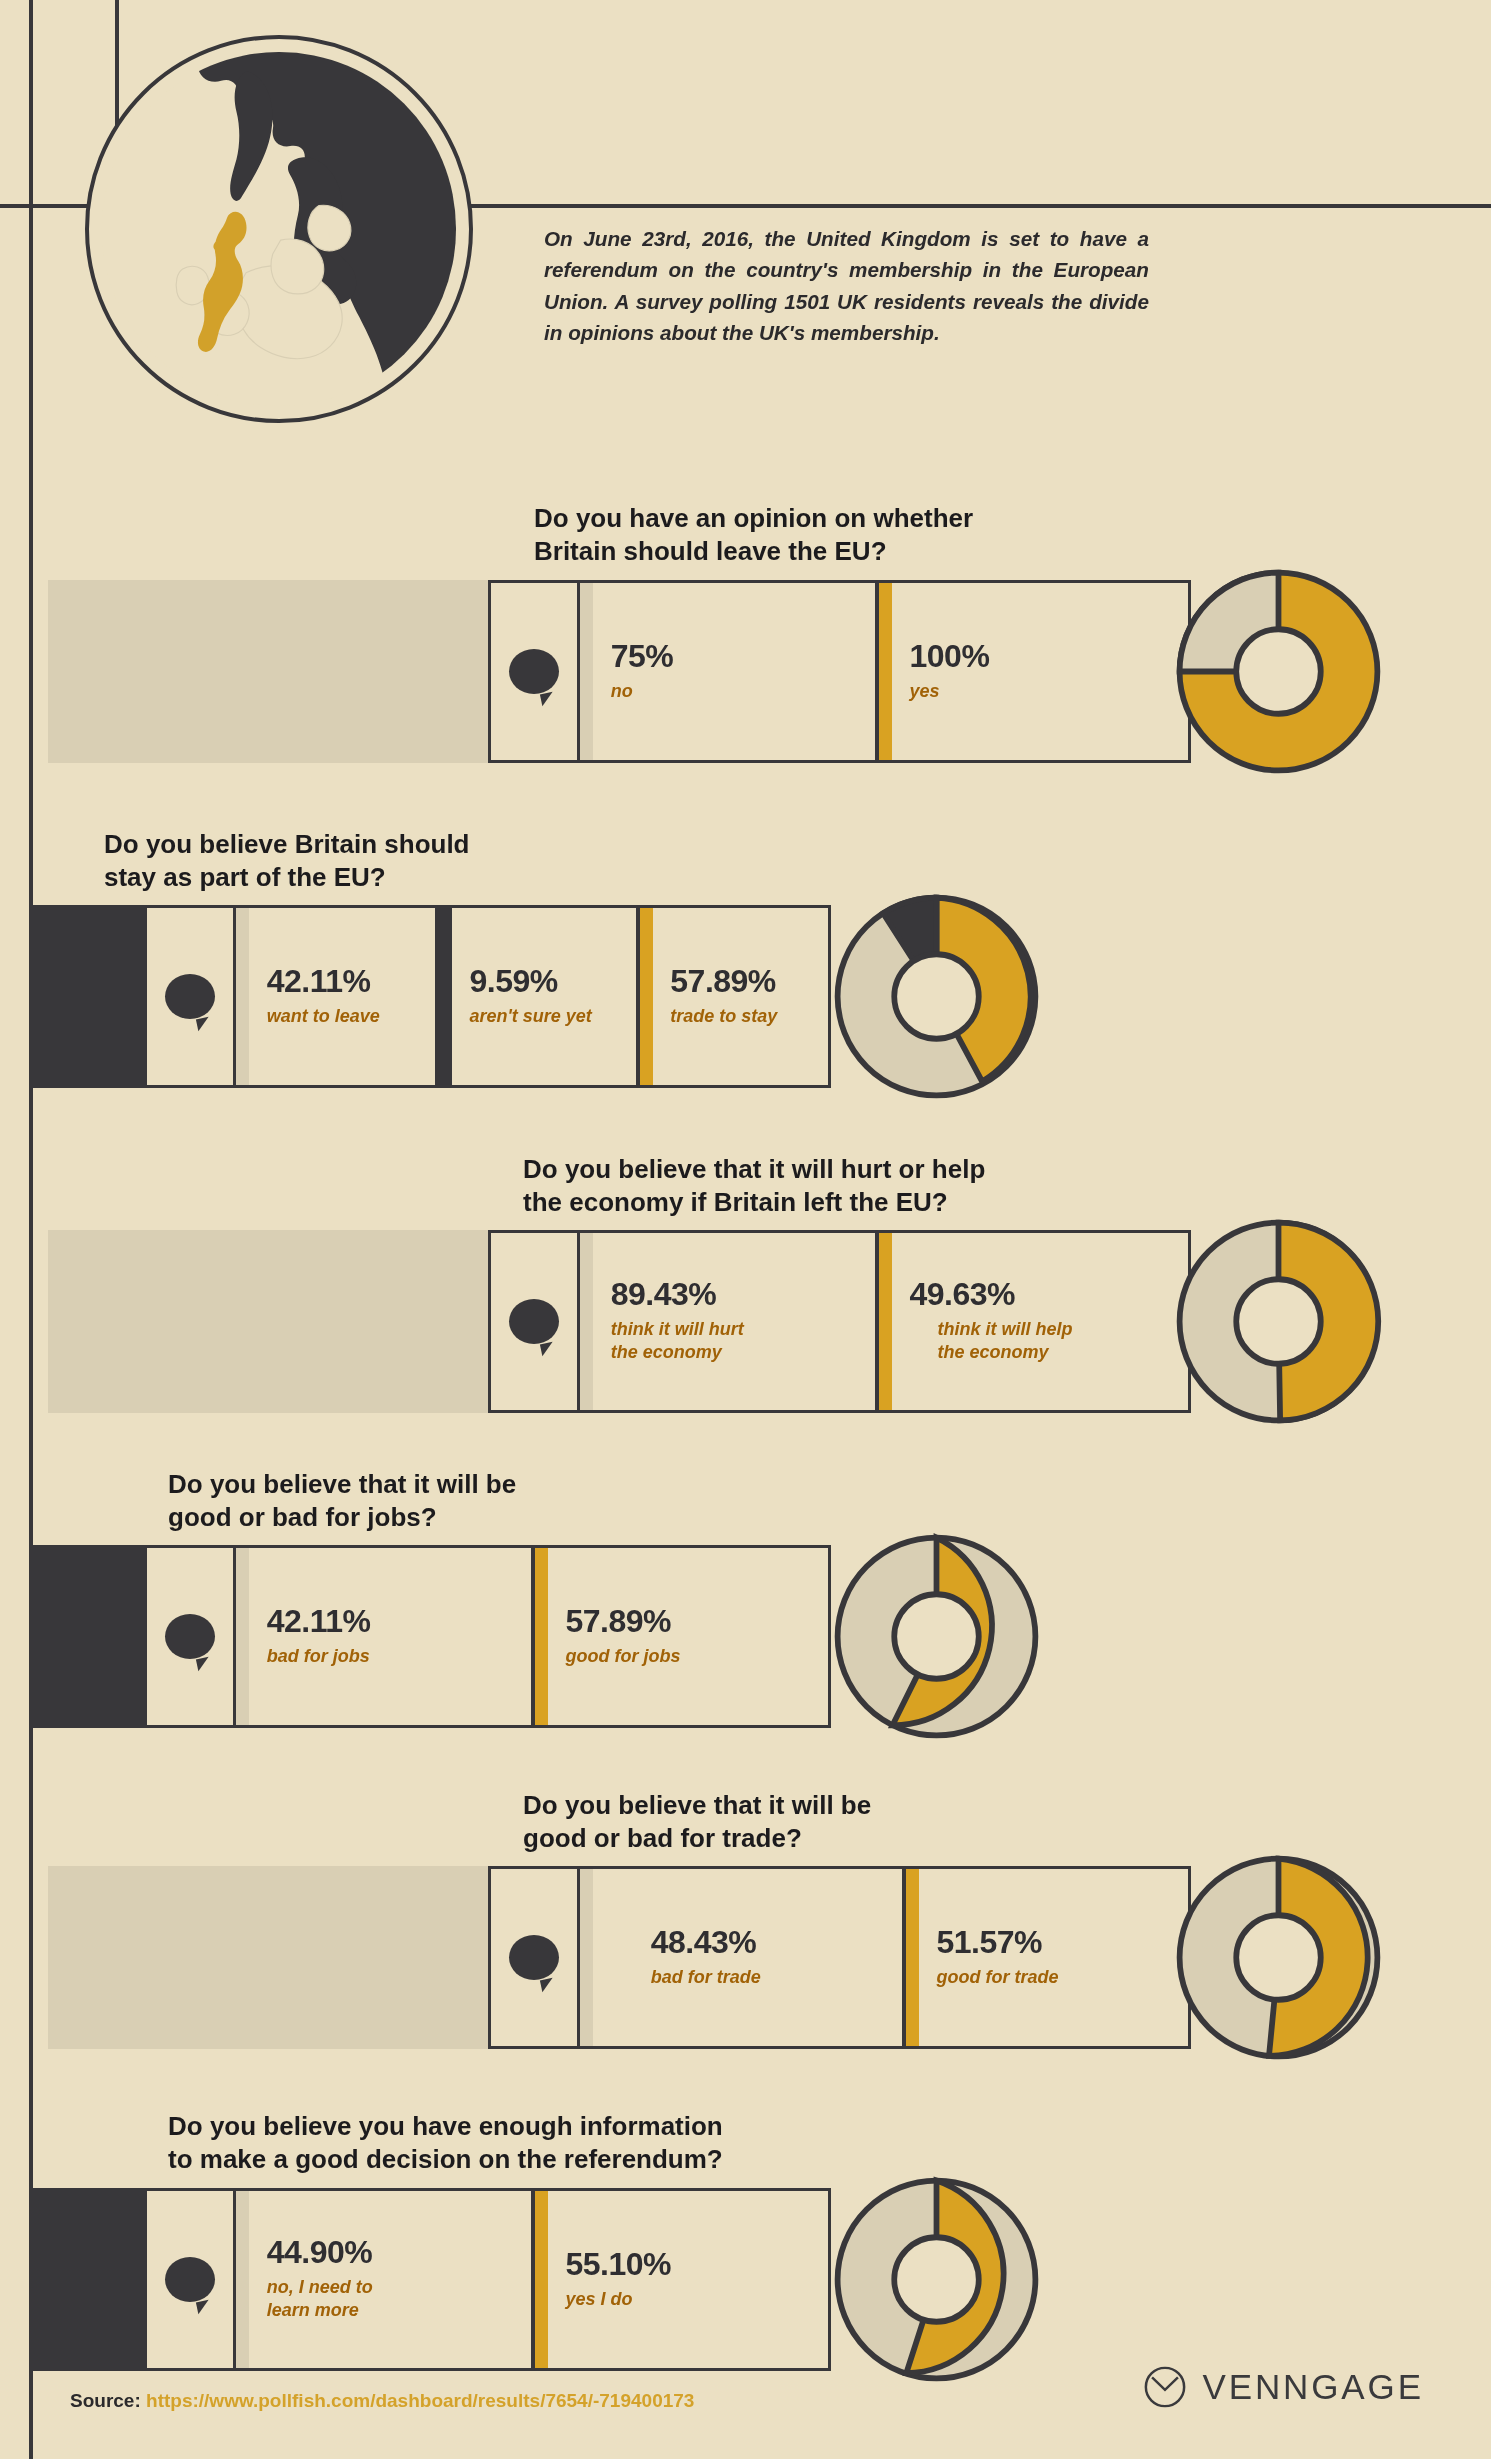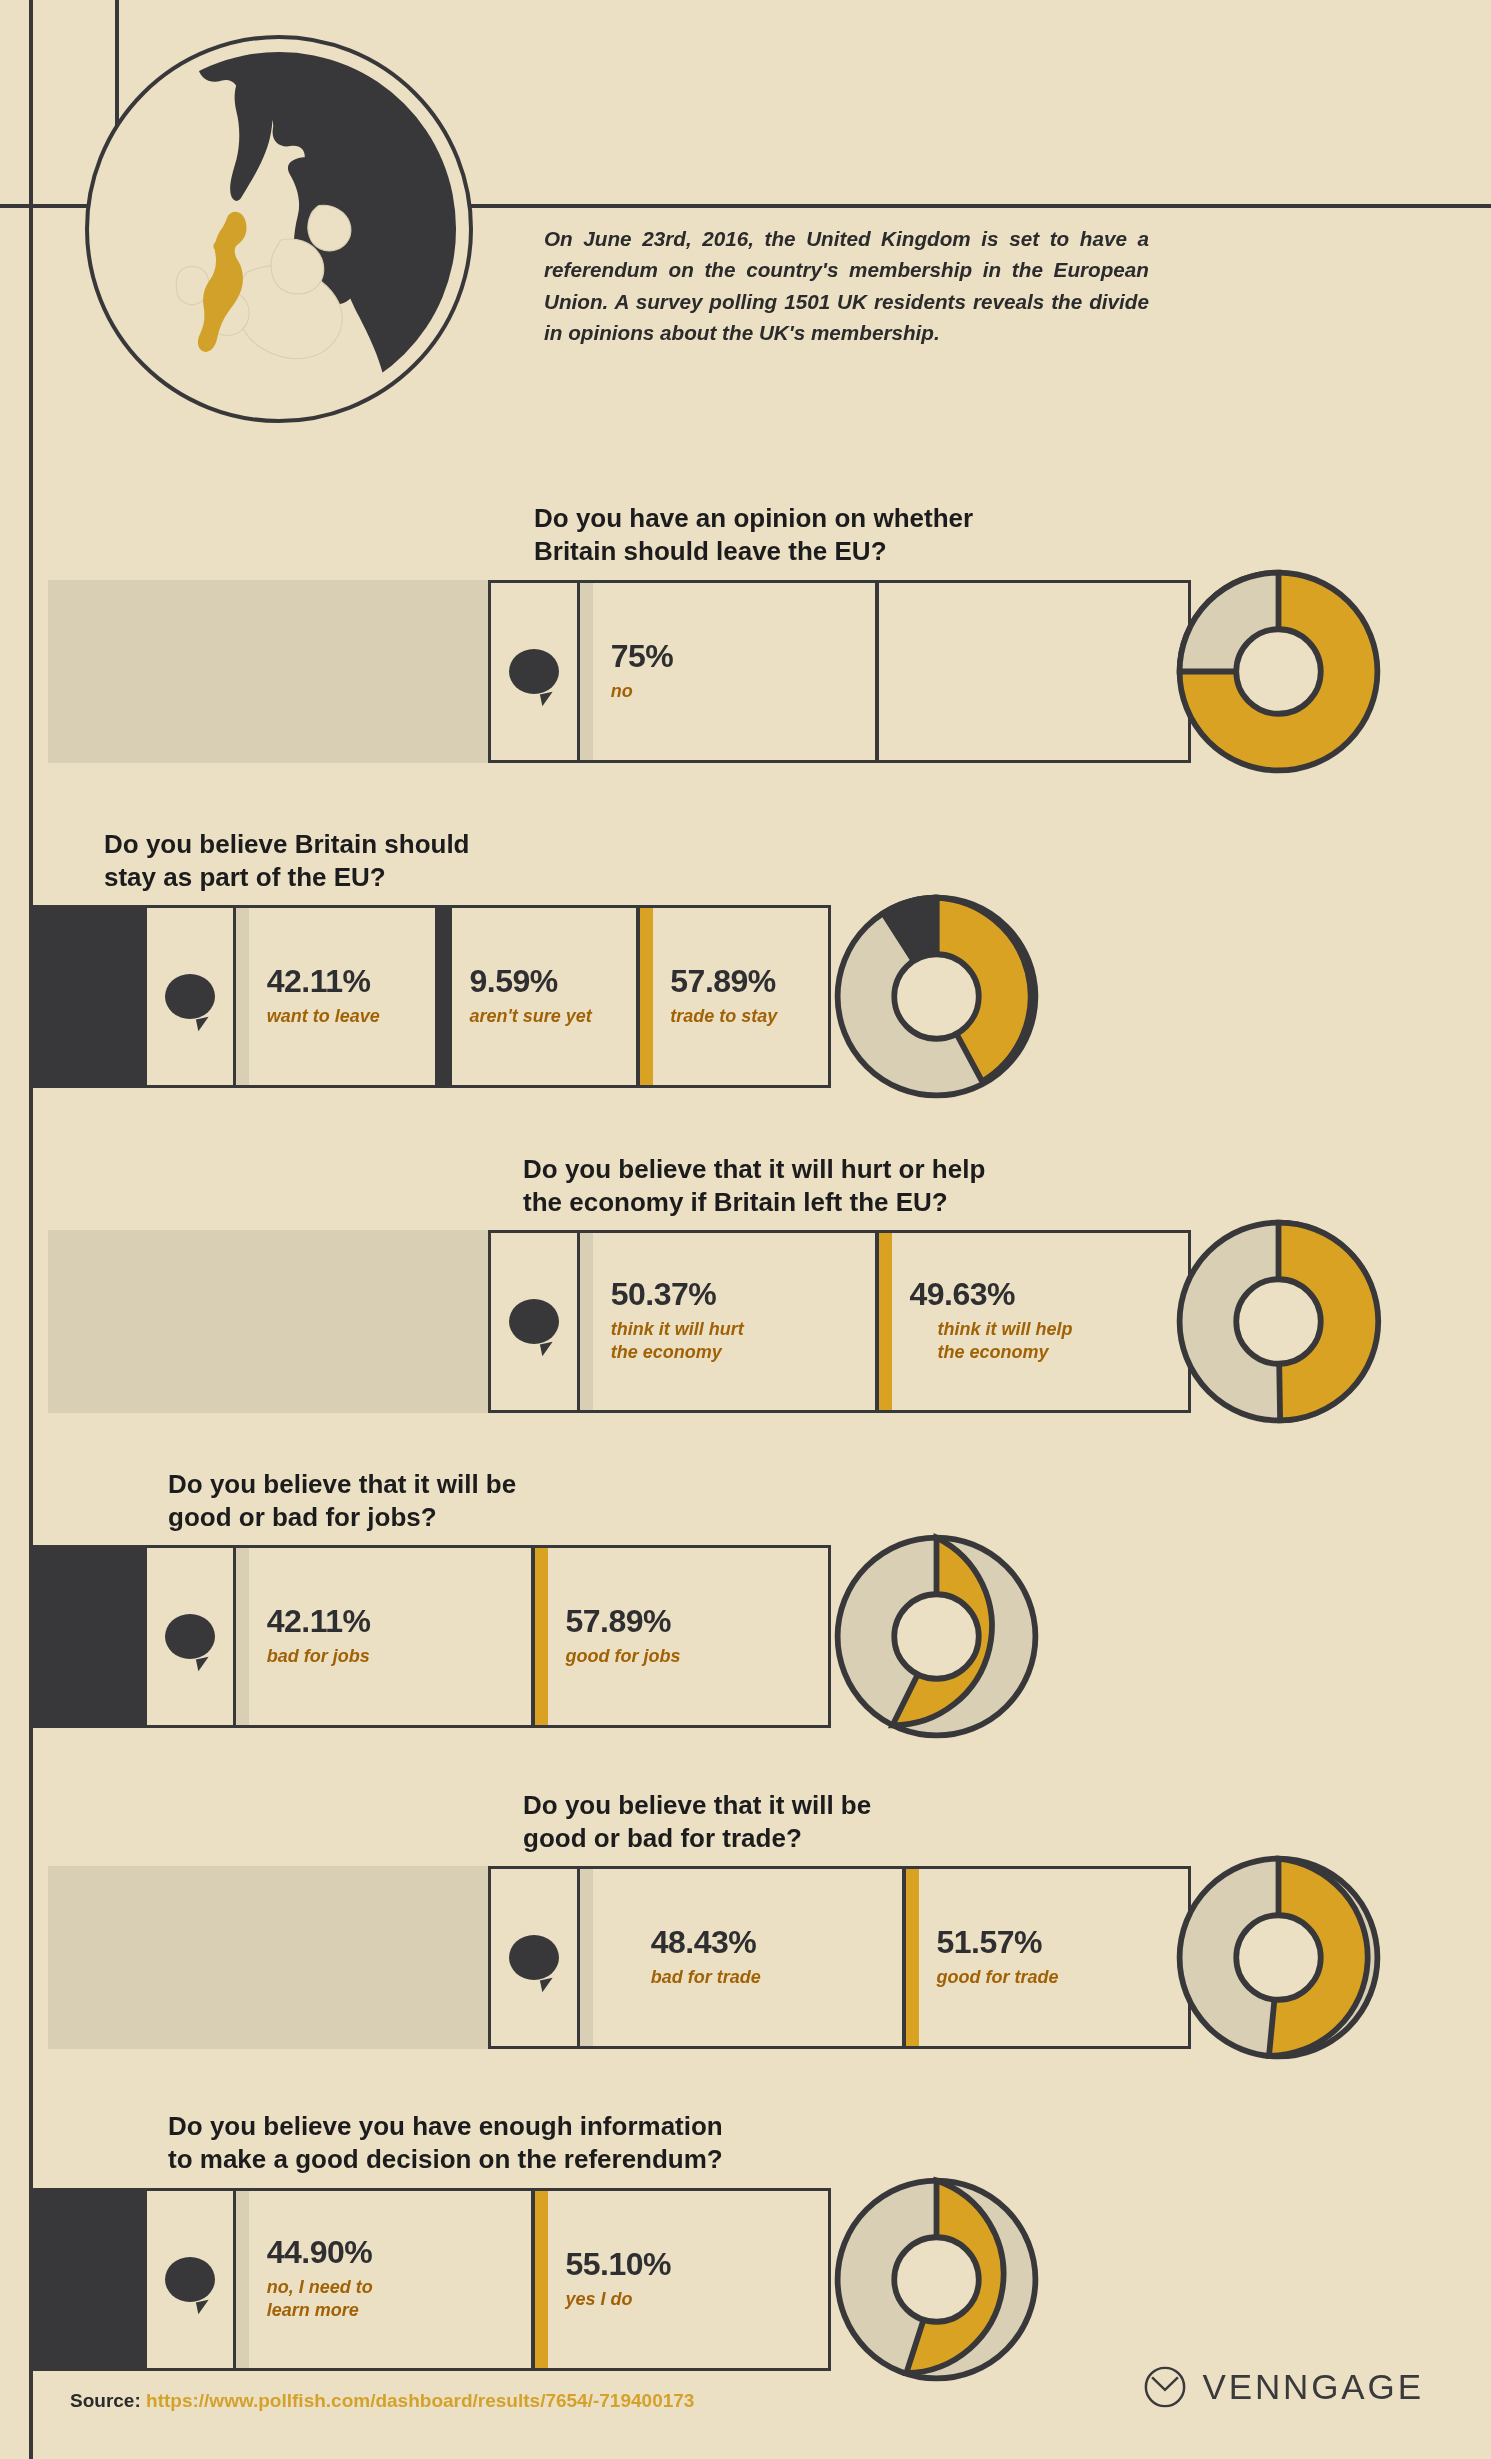--- a/index.html
+++ b/index.html
@@ -170,20 +170,27 @@
         <span class="bubble"></span>
       </div>
       <div class="cellgroup" style="width:295px;">
         <div class="tab grey"></div>
         <div class="statpad">
           <div class="pct">75%</div>
           <div class="lbl">no</div>
         </div>
       </div>
       <div class="divider"></div>
+      <div class="cellgroup" style="flex:1;">
+        <div class="tab gold"></div>
+        <div class="statpad">
+          <div class="pct">100%</div>
+          <div class="lbl">yes</div>
+        </div>
+      </div>
     </div>
     <svg class="donut" style="left:1170px; top:-17.3px;" width="217" height="217" viewBox="0 0 226 226">
       <circle cx="113" cy="113" r="103" fill="#d9a222" stroke="#38373a" stroke-width="6"></circle>
       <path d="M113 10 A103 103 0 0 0 10 113 L113 113 Z" fill="#d9cfb4" stroke="#38373a" stroke-width="6"></path>
       <circle cx="113" cy="113" r="44" fill="#ebe0c3" stroke="#38373a" stroke-width="6"></circle>
     </svg>
   </div>
 
   <div class="qtitle" style="left:104px; top:828px;">
     <div>Do you believe Britain should</div>
@@ -233,21 +240,21 @@
   </div>
   <div class="band" style="left:0px; top:1230px; width:1492px;">
     <div class="backdrop" style="left:48px; width:1143px;"></div>
     <div class="rowbox" style="left:488px; width:703px;">
       <div class="bubble-cell">
         <span class="bubble"></span>
       </div>
       <div class="cellgroup" style="width:295px;">
         <div class="tab grey"></div>
         <div class="statpad">
-          <div class="pct">50.37%</div>
+          <div class="pct">89.43%</div>
           <div class="lbl" style="white-space:pre-line;">think it will hurt
 the economy</div>
         </div>
       </div>
       <div class="divider"></div>
       <div class="cellgroup" style="flex:1;">
         <div class="tab gold"></div>
         <div class="statpad">
           <div class="pct">49.63%</div>
           <div class="lbl" style="white-space:pre-line;margin-left:28px;">think it will help

